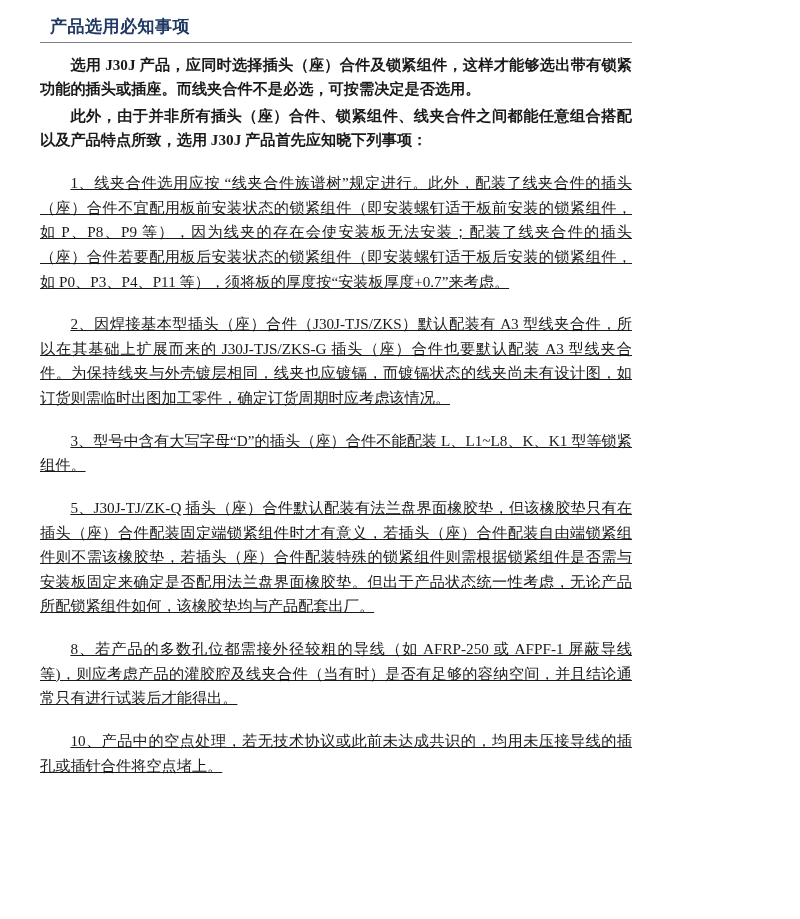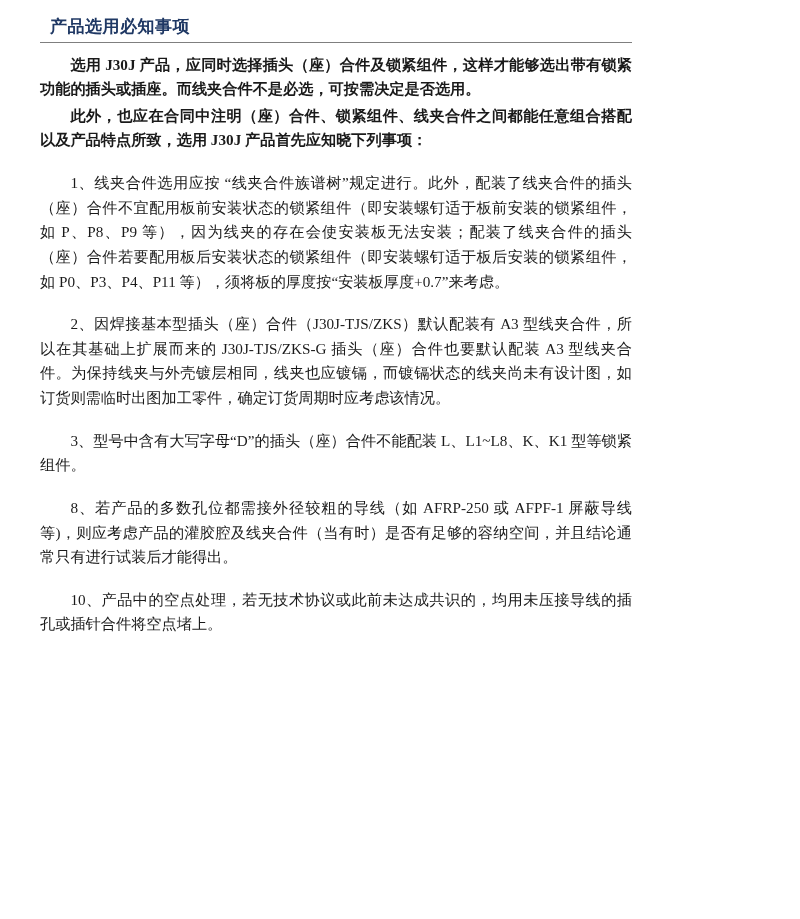--- a/index.html
+++ b/index.html
@@ -40,44 +40,46 @@
     font-size: 15.2px;
     line-height: 1.62;
     text-align: justify;
     text-justify: inter-ideograph;
     margin: 0 0 2px 0;
     text-indent: 2em;
     color: #1a1a1a;
   }
   .para.spaced-lg {
     margin-top: 18px;
+    text-decoration: underline;
   }
   .para.tight {
     margin-top: 0;
     font-weight: bold;
   }
 </style>
 </head>
 <body>
 
 <div class="page">
 
   <h1 class="doc-title">产品选用必知事项</h1>
   <hr class="title-rule">
 
   <p class="para tight">选用 J30J 产品，应同时选择插头（座）合件及锁紧组件，这样才能够选出带有锁紧功能的插头或插座。而线夹合件不是必选，可按需决定是否选用。</p>
-  <p class="para tight">此外，也应在合同中注明（座）合件、锁紧组件、线夹合件之间都能任意组合搭配以及产品特点所致，选用 J30J 产品首先应知晓下列事项：</p>
+  <p class="para tight">此外，由于并非所有插头（座）合件、锁紧组件、线夹合件之间都能任意组合搭配以及产品特点所致，选用 J30J 产品首先应知晓下列事项：</p>
 
   <p class="para spaced-lg">1、线夹合件选用应按 “线夹合件族谱树”规定进行。此外，配装了线夹合件的插头（座）合件不宜配用板前安装状态的锁紧组件（即安装螺钉适于板前安装的锁紧组件，如 P、P8、P9 等），因为线夹的存在会使安装板无法安装；配装了线夹合件的插头（座）合件若要配用板后安装状态的锁紧组件（即安装螺钉适于板后安装的锁紧组件，如 P0、P3、P4、P11 等），须将板的厚度按“安装板厚度+0.7”来考虑。</p>
 
   <p class="para spaced-lg">2、因焊接基本型插头（座）合件（J30J-TJS/ZKS）默认配装有 A3 型线夹合件，所以在其基础上扩展而来的 J30J-TJS/ZKS-G 插头（座）合件也要默认配装 A3 型线夹合件。为保持线夹与外壳镀层相同，线夹也应镀镉，而镀镉状态的线夹尚未有设计图，如订货则需临时出图加工零件，确定订货周期时应考虑该情况。</p>
 
   <p class="para spaced-lg">3、型号中含有大写字母“D”的插头（座）合件不能配装 L、L1~L8、K、K1 型等锁紧组件。</p>
 
 
+  <p class="para spaced-lg">5、J30J-TJ/ZK-Q 插头（座）合件默认配装有法兰盘界面橡胶垫，但该橡胶垫只有在插头（座）合件配装固定端锁紧组件时才有意义，若插头（座）合件配装自由端锁紧组件则不需该橡胶垫，若插头（座）合件配装特殊的锁紧组件则需根据锁紧组件是否需与安装板固定来确定是否配用法兰盘界面橡胶垫。但出于产品状态统一性考虑，无论产品所配锁紧组件如何，该橡胶垫均与产品配套出厂。</p>
 
 
   <p class="para spaced-lg">8、若产品的多数孔位都需接外径较粗的导线（如 AFRP-250 或 AFPF-1 屏蔽导线等)，则应考虑产品的灌胶腔及线夹合件（当有时）是否有足够的容纳空间，并且结论通常只有进行试装后才能得出。</p>
 
 
   <p class="para spaced-lg">10、产品中的空点处理，若无技术协议或此前未达成共识的，均用未压接导线的插孔或插针合件将空点堵上。</p>
 
 </div>
 
 </body></html>

